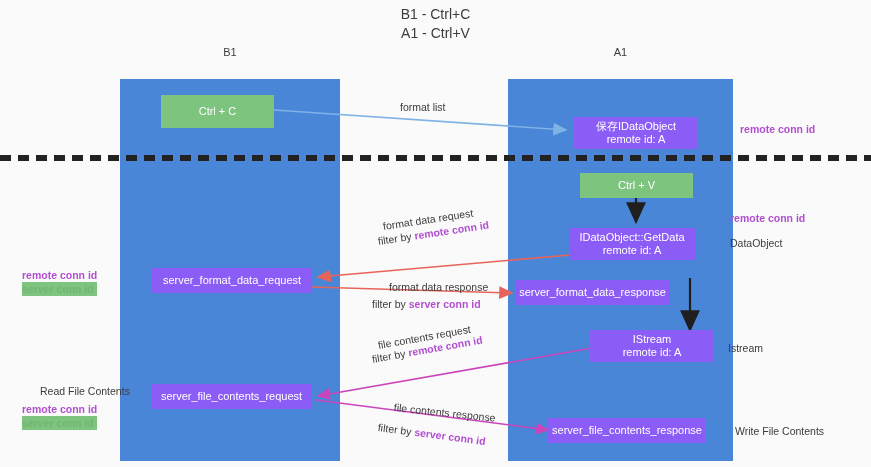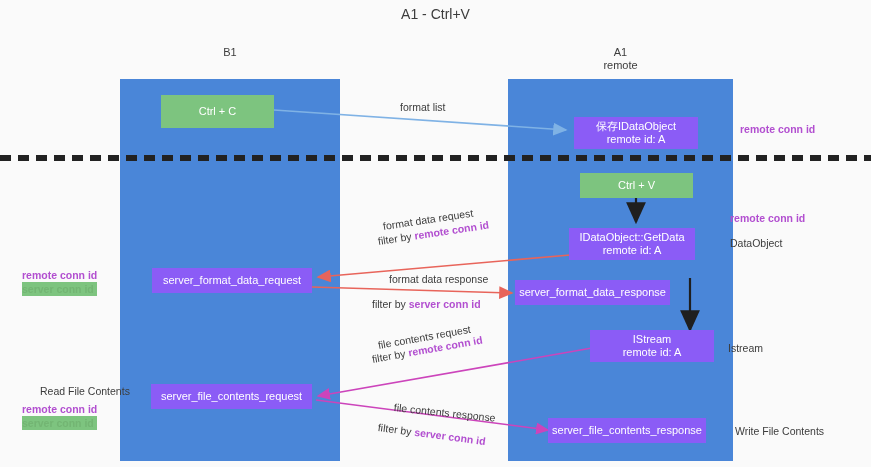--- a/index.html
+++ b/index.html
@@ -68,29 +68,29 @@
     background-image:linear-gradient(to right,#222 0 11px,transparent 11px 18px);
     background-size:18px 6px;background-repeat:repeat-x;
   }
 </style>
 </head>
 <body>
 
 <div id="stage">
 
   <div class="title">
+    <div>B1 - Ctrl+C</div>
     <div>A1 - Ctrl+V</div>
   </div>
 
   <div class="colhead" style="left:120px;top:46px;width:220px;">
     <span class="l1">B1</span>
   </div>
   <div class="colhead" style="left:508px;top:46px;width:225px;">
     <span class="l1">A1</span>
-    <span class="l2">remote</span>
   </div>
 
   <div class="lane" style="left:120px;top:79px;width:220px;height:382px;"></div>
   <div class="lane" style="left:508px;top:79px;width:225px;height:382px;"></div>
 
   <svg id="wires" viewBox="0 0 871 467">
     <defs>
       <marker id="ar-blue" markerWidth="9" markerHeight="8" refX="8" refY="4" orient="auto">
         <path d="M0,0 L9,4 L0,8 z" fill="#7fb2e5"></path>
       </marker>
@@ -165,21 +165,21 @@
     <span>format list</span>
   </div>
 
   <div class="elabel rot-up" style="left:383px;top:219px;">
     <span>format data request</span>
   </div>
   <div class="elabel rot-up" style="left:378px;top:234px;">
     <span>filter by </span><span class="hl-purple">remote conn id</span>
   </div>
 
-  <div class="elabel" style="left:389px;top:272px;">
+  <div class="elabel" style="left:389px;top:280px;">
     <span>format data response</span>
   </div>
   <div class="elabel" style="left:372px;top:297px;">
     <span>filter by </span><span class="hl-purple">server conn id</span>
   </div>
 
   <div class="elabel rot-up2" style="left:378px;top:338px;">
     <span>file contents request</span>
   </div>
   <div class="elabel rot-up2" style="left:372px;top:352px;">

